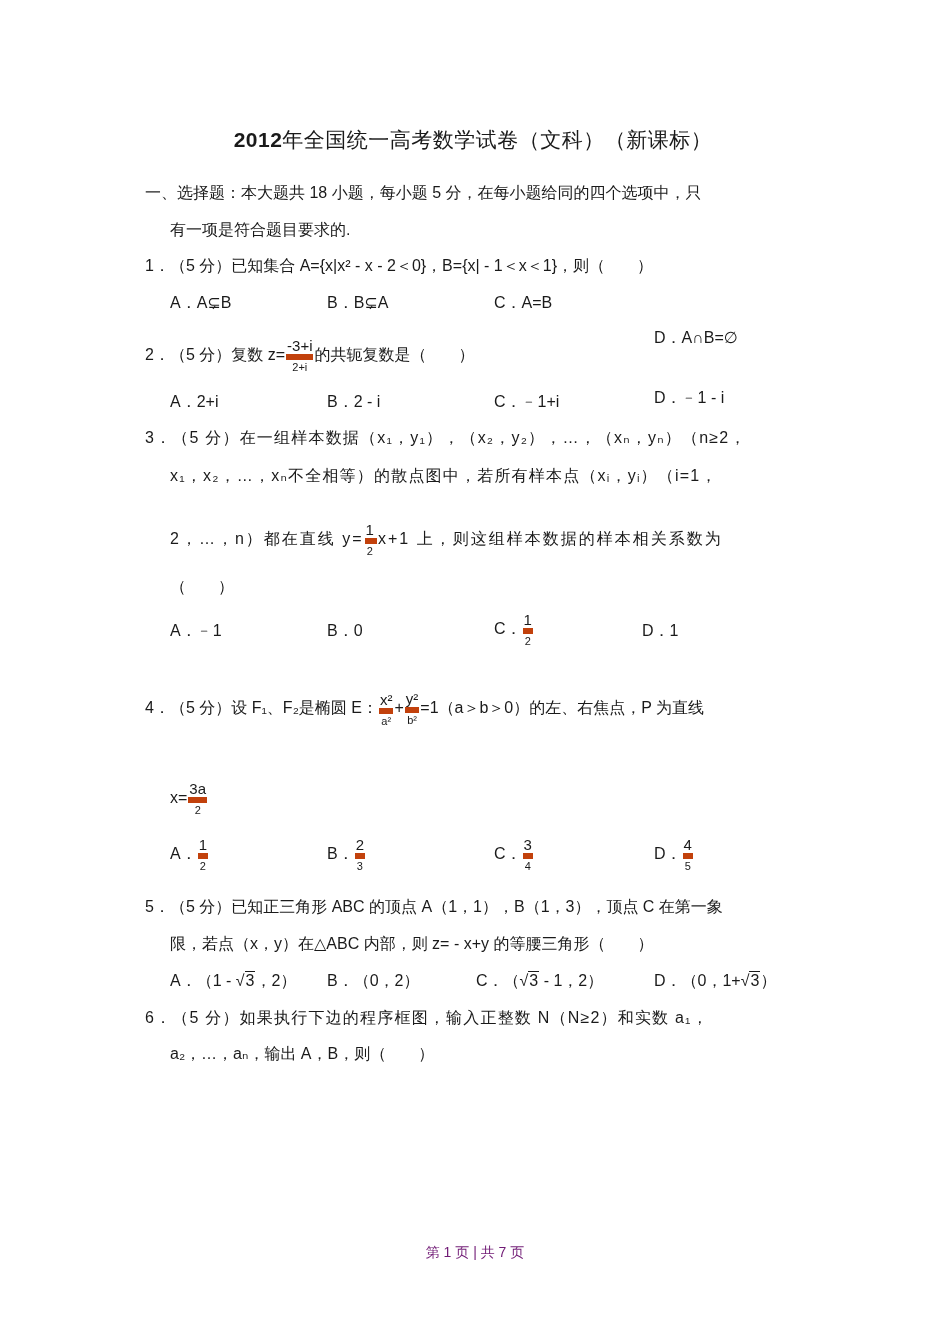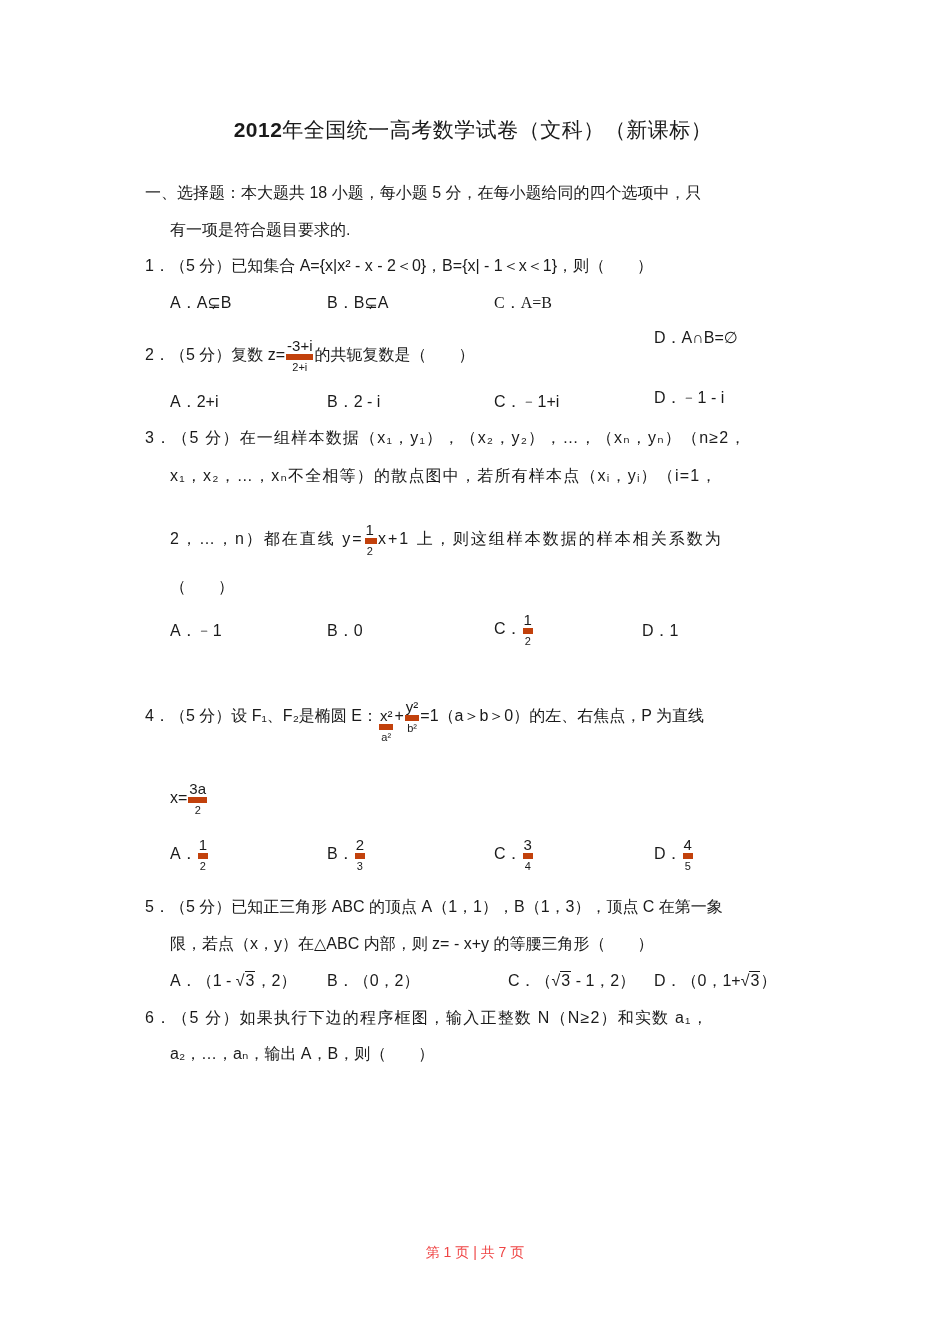--- a/index.html
+++ b/index.html
@@ -1,51 +1,51 @@
 <!DOCTYPE html>
 <html><head>
 <meta charset="utf-8">
 <style>
   html, body { margin: 0; padding: 0; background: #ffffff; }
   body { width: 950px; height: 1344px; position: relative; overflow: hidden;
          font-family: "Liberation Sans", "DejaVu Sans", sans-serif; color: #1a1a1a; }
   .page { position: absolute; left: 0; top: 0; width: 950px; height: 1344px; }
-  .title { position: absolute; left: 0; top: 116px; width: 946px; text-align: center;
+  .title { position: absolute; left: 0; top: 126px; width: 946px; text-align: center;
            font-size: 21px; letter-spacing: 0.5px; }
   .title b { font-weight: bold; }
   .line { position: absolute; font-size: 16px; white-space: nowrap; line-height: 20px; }
   .q { left: 145px; }
   .ind { left: 170px; }
   .opt { position: absolute; font-size: 16px; white-space: nowrap; line-height: 20px; }
   .frac { display: inline-block; vertical-align: middle; text-align: center; line-height: 1; margin: 0 1px; }
   .frac .num { display: block; border-bottom: 6px solid #c2410c; padding: 0 1px 1px; font-size: 15px; }
   .frac .den { display: block; padding-top: 2px; font-size: 11px; }
   .sqrt { display: inline-block; }
   .sqrt .rad { border-top: 1px solid #1a1a1a; padding: 0 1px; }
   .footer { position: absolute; top: 1244px; left: 0; width: 950px; text-align: center;
-            font-size: 14px; color: #ef4444; }
+            font-size: 14px; color: #701a75; }
 </style>
 </head>
 <body>
 
 <div class="page">
 
   <div class="title">
     <b>2012</b><span>年全国统一高考数学试卷（文科）（新课标）</span>
   </div>
 
   <div class="line q" style="top:183px;">一、选择题：本大题共 18 小题，每小题 5 分，在每小题给同的四个选项中，只</div>
   <div class="line ind" style="top:220px;">有一项是符合题目要求的.</div>
 
   <div class="line q" style="top:256px;">
     <span>1．</span><span>（5 分）已知集合 A={x|x² - x - 2＜0}，B={x| - 1＜x＜1}，则（　　）</span>
   </div>
   <div class="opt" style="top:293px;left:170px;">A．A⊊B</div>
   <div class="opt" style="top:293px;left:327px;">B．B⊊A</div>
-  <div class="opt" style="top:293px;left:494px;font-family:Liberation Serif, serif;">C．A=B</div>
+  <div class="opt" style="top:293px;left:494px;">C．A=B</div>
   <div class="opt" style="top:293px;left:654px;margin-top:35px;">D．A∩B=∅</div>
 
   <div class="line q" style="top:338px;">
     <span>2．</span><span>（5 分）复数 z=</span><span class="frac"><span class="num">-3+i</span><span class="den">2+i</span></span><span>的共轭复数是（　　）</span>
   </div>
   <div class="opt" style="top:392px;left:170px;">A．2+i</div>
   <div class="opt" style="top:392px;left:327px;">B．2 - i</div>
   <div class="opt" style="top:392px;left:494px;">C．﹣1+i</div>
   <div class="opt" style="top:388px;left:654px;">D．﹣1 - i</div>
 
@@ -58,21 +58,21 @@
   </div>
   <div class="line ind" style="top:577px;">（　　）</div>
   <div class="opt" style="top:621px;left:170px;">A．﹣1</div>
   <div class="opt" style="top:621px;left:327px;">B．0</div>
   <div class="opt" style="top:612px;left:494px;">
     <span>C．</span><span class="frac"><span class="num">1</span><span class="den">2</span></span>
   </div>
   <div class="opt" style="top:621px;left:642px;text-align:right;">D．1</div>
 
   <div class="line q" style="top:690px;">
-    <span>4．</span><span>（5 分）设 F₁、F₂是椭圆 E：</span><span class="frac" style="margin-top:18px;"><span class="num">x²</span><span class="den">a²</span></span><span>+</span><span class="frac"><span class="num">y²</span><span class="den">b²</span></span><span>=1（a＞b＞0）的左、右焦点，P 为直线</span>
+    <span>4．</span><span>（5 分）设 F₁、F₂是椭圆 E：</span><span class="frac" style="margin-top:2px;"><span class="num">x²</span><span class="den">a²</span></span><span>+</span><span class="frac"><span class="num">y²</span><span class="den">b²</span></span><span>=1（a＞b＞0）的左、右焦点，P 为直线</span>
   </div>
   <div class="line ind" style="top:781px;">
     <span>x=</span><span class="frac"><span class="num">3a</span><span class="den">2</span></span>
   </div>
   <div class="opt" style="top:837px;left:170px;">
     <span>A．</span><span class="frac"><span class="num">1</span><span class="den">2</span></span>
   </div>
   <div class="opt" style="top:837px;left:327px;">
     <span>B．</span><span class="frac"><span class="num">2</span><span class="den">3</span></span>
   </div>
@@ -84,21 +84,21 @@
   </div>
 
   <div class="line q" style="top:897px;">
     <span>5．</span><span>（5 分）已知正三角形 ABC 的顶点 A（1，1），B（1，3），顶点 C 在第一象</span>
   </div>
   <div class="line ind" style="top:934px;">限，若点（x，y）在△ABC 内部，则 z= - x+y 的等腰三角形（　　）</div>
   <div class="opt" style="top:971px;left:170px;">
     <span>A．（1 - </span><span class="sqrt">√<span class="rad">3</span></span><span>，2）</span>
   </div>
   <div class="opt" style="top:971px;left:327px;">B．（0，2）</div>
-  <div class="opt" style="top:971px;left:508px;">
+  <div class="opt" style="top:971px;left:476px;">
     <span>C．（</span><span class="sqrt">√<span class="rad">3</span></span><span> - 1，2）</span>
   </div>
   <div class="opt" style="top:971px;left:654px;">
     <span>D．（0，1+</span><span class="sqrt">√<span class="rad">3</span></span><span>）</span>
   </div>
 
   <div class="line q" style="top:1008px;letter-spacing:1.2px;">
     <span>6．</span><span>（5 分）如果执行下边的程序框图，输入正整数 N（N≥2）和实数 a₁，</span>
   </div>
   <div class="line ind" style="top:1044px;">a₂，…，aₙ，输出 A，B，则（　　）</div>

